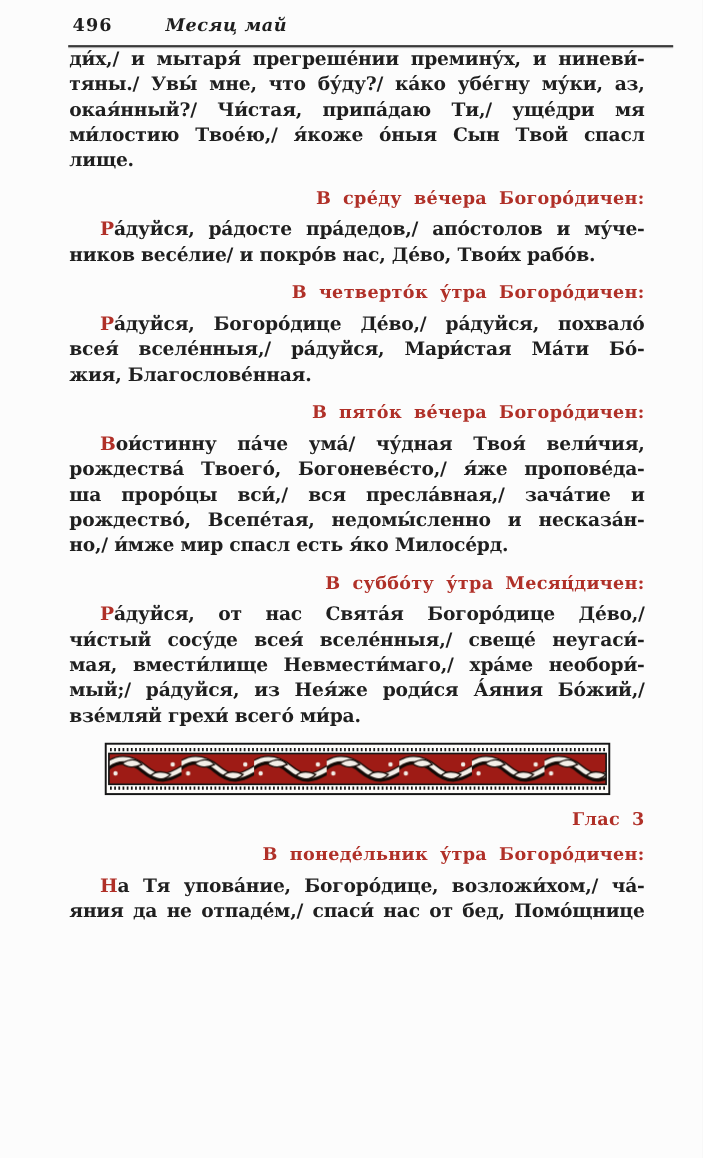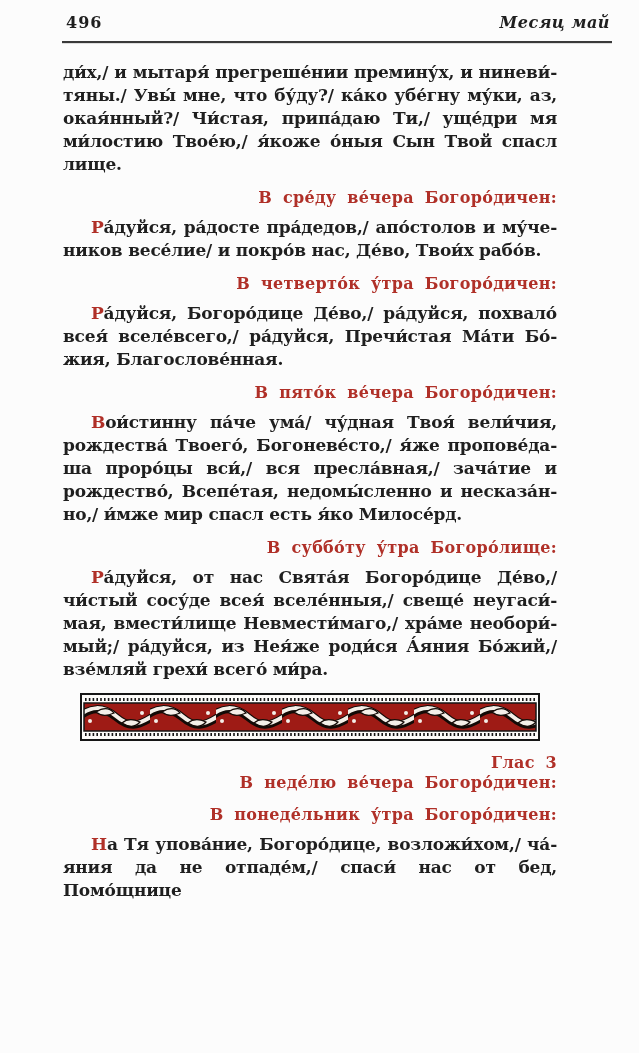--- a/index.html
+++ b/index.html
@@ -12,34 +12,34 @@
   .page{
     position:relative;
     width:639px;height:1053px;
     margin:0 auto;
     background:#fcfcfc;
     overflow:hidden;
     border-bottom:2px solid #d9d9d9;
     color:var(--text-black);
   }
   .header{
-    display:flex;justify-content:space-between;align-items:baseline;
+    display:flex;align-items:baseline;
     margin:13px 29px 0 66px;
     font-size:16px;font-weight:bold;
   }
   .page-number{letter-spacing:1px;}
   .running-title{font-style:italic;letter-spacing:0.5px;margin-left:48px;}
   .rule{
     height:2px;background:#3a3a3a;
     margin:9px 27px 0 62px;
     box-shadow:0 1px 0 rgba(0,0,0,0.12);
   }
   .content{
-    margin-top:18px;
-    padding:0 82px 0 63px;
+    margin-top:0;
+    padding:0 53px 0 63px;
   }
   .paragraph{margin:0 0 6px 0;}
   .line{
     height:23px;line-height:23px;
     font-size:17px;font-weight:bold;
     letter-spacing:-0.2px;
     text-align:justify;text-align-last:justify;
     white-space:normal;overflow:visible;
   }
   .line.last{text-align-last:left;}
@@ -85,35 +85,35 @@
       </div>
       <div class="paragraph">
         <div class="line indent"><span class="initial">Р</span>а́дуйся, ра́досте пра́дедов,/ апо́столов и му́че-</div>
         <div class="line last">ников весе́лие/ и покро́в нас, Де́во, Твои́х рабо́в.</div>
       </div>
       <div class="heading">
         <div class="heading-line">В четверто́к у́тра Богоро́дичен:</div>
       </div>
       <div class="paragraph">
         <div class="line indent"><span class="initial">Р</span>а́дуйся, Богоро́дице Де́во,/ ра́дуйся, похвало́</div>
-        <div class="line">всея́ вселе́всего,/ ра́дуйся, Пречи́стая Ма́ти Бо́-</div>
+        <div class="line">всея́ вселе́нныя,/ ра́дуйся, Мари́стая Ма́ти Бо́-</div>
         <div class="line last">жия, Благослове́нная.</div>
       </div>
       <div class="heading">
         <div class="heading-line">В пято́к ве́чера Богоро́дичен:</div>
       </div>
       <div class="paragraph">
         <div class="line indent"><span class="initial">В</span>ои́стинну па́че ума́/ чу́дная Твоя́ вели́чия,</div>
         <div class="line">рождества́ Твоего́, Богоневе́сто,/ я́же пропове́да-</div>
         <div class="line">ша проро́цы вси́,/ вся пресла́вная,/ зача́тие и</div>
         <div class="line">рождество́, Всепе́тая, недомы́сленно и несказа́н-</div>
         <div class="line last">но,/ и́мже мир спасл есть я́ко Милосе́рд.</div>
       </div>
       <div class="heading">
-        <div class="heading-line">В суббо́ту у́тра Богоро́лище:</div>
+        <div class="heading-line">В суббо́ту у́тра Месяц́дичен:</div>
       </div>
       <div class="paragraph">
         <div class="line indent"><span class="initial">Р</span>а́дуйся, от нас Свята́я Богоро́дице Де́во,/</div>
         <div class="line">чи́стый сосу́де всея́ вселе́нныя,/ свеще́ неугаси́-</div>
         <div class="line">мая, вмести́лище Невмести́маго,/ хра́ме необори́-</div>
         <div class="line">мый;/ ра́дуйся, из Нея́же роди́ся А́яния Бо́жий,/</div>
         <div class="line last">взе́мляй грехи́ всего́ ми́ра.</div>
       </div>
       <div class="ornament" id="ornament-band" style="display: block;">
     <svg width="460" height="48" viewBox="0 0 460 48" xmlns="http://www.w3.org/2000/svg">
@@ -130,21 +130,20 @@
       </defs>
       <rect x="1" y="1" width="458" height="46" fill="#fdfcfa" stroke="#161616" stroke-width="2"></rect>
       <line x1="5" y1="6.5" x2="455" y2="6.5" stroke="#161616" stroke-width="3" stroke-dasharray="1.6 2.2"></line>
       <line x1="5" y1="41.5" x2="455" y2="41.5" stroke="#161616" stroke-width="3" stroke-dasharray="1.6 2.2"></line>
       <rect x="4" y="10" width="452" height="28" fill="url(#scr)"></rect>
       <rect x="4" y="10" width="452" height="28" fill="none" stroke="#161616" stroke-width="1.5"></rect>
     </svg>
   </div>
       <div class="heading">
         <div class="heading-line">Глас 3</div>
-        <div class="heading-line">В неде́лю ве́чера Богоро́дичен:</div>
       </div>
       <div class="heading">
         <div class="heading-line">В понеде́льник у́тра Богоро́дичен:</div>
       </div>
       <div class="paragraph">
         <div class="line indent"><span class="initial">Н</span>а Тя упова́ние, Богоро́дице, возложи́хом,/ ча́-</div>
         <div class="line">яния да не отпаде́м,/ спаси́ нас от бед, Помо́щнице</div>
       </div>
     </div>
 

